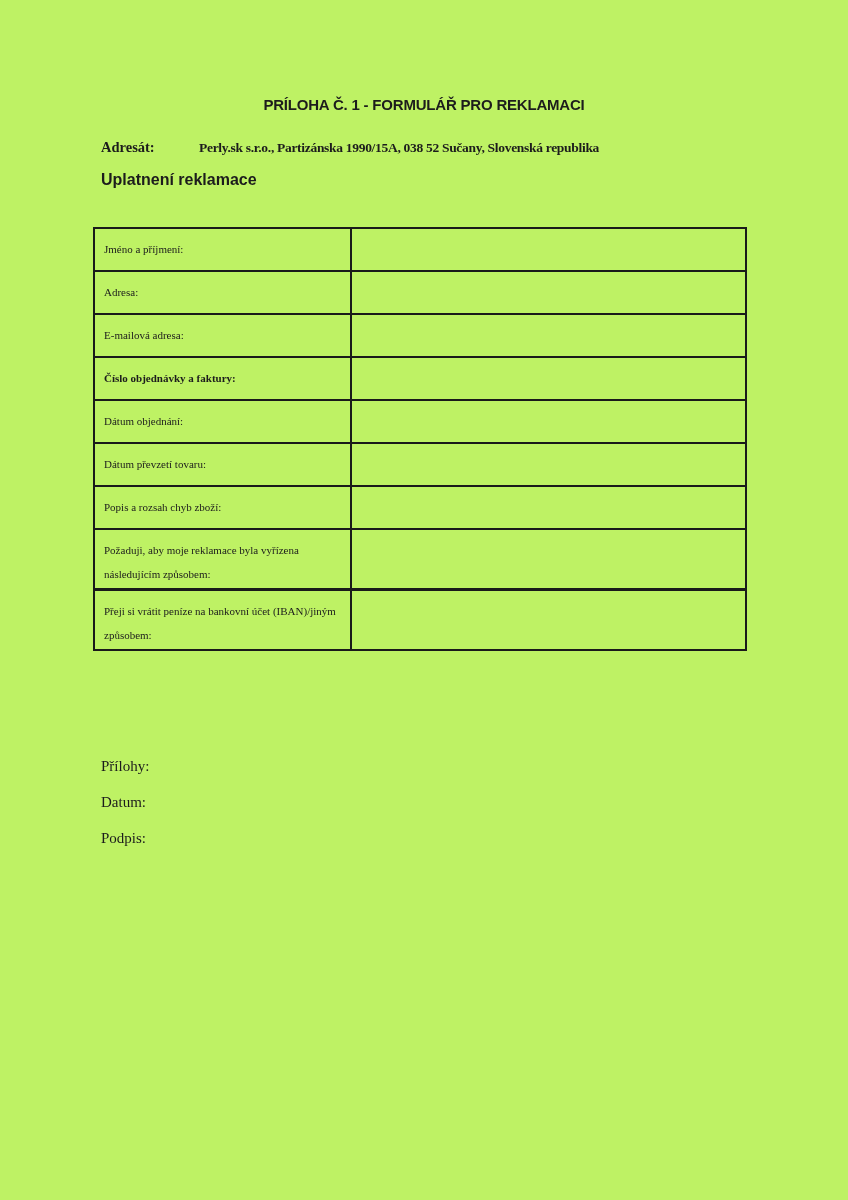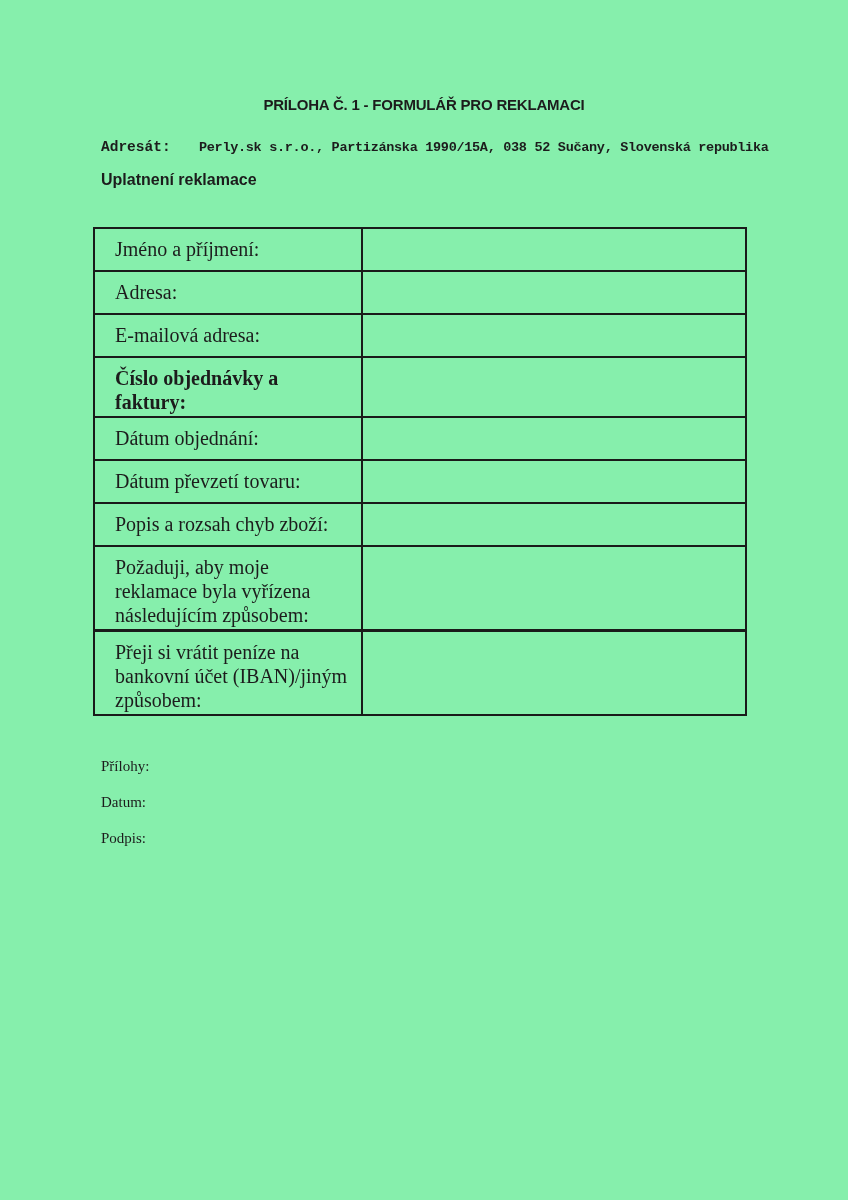--- a/index.html
+++ b/index.html
@@ -4,41 +4,41 @@
 <style>
   html, body {
     margin: 0;
     padding: 0;
     background: #ffffff;
   }
   .page {
     position: relative;
     width: 848px;
     height: 1200px;
-    background: #86efac;
+    background: #bef264;
     font-family: "Liberation Serif", serif;
     color: #1c1c1c;
     overflow: hidden;
   }
   .doc-title {
     position: absolute;
     top: 96px;
     left: 0;
     width: 100%;
     text-align: center;
     font-family: "Liberation Sans", sans-serif;
     font-weight: bold;
     font-size: 15px;
     letter-spacing: -0.2px;
   }
   .adresat-row {
     position: absolute;
     top: 138px;
     left: 101px;
-    font-family: Liberation Mono, monospace;
+    font-family: Liberation Serif, serif;
     font-weight: bold;
     white-space: nowrap;
   }
   .adresat-label {
     display: inline-block;
     width: 98px;
     font-size: 14.5px;
     vertical-align: baseline;
   }
   .adresat-value {
@@ -57,22 +57,22 @@
     position: absolute;
     top: 227px;
     left: 93px;
     width: 654px;
     border-collapse: collapse;
     table-layout: fixed;
   }
   .form-table td {
     border: 2px solid #1a1a1a;
     vertical-align: top;
-    padding: 8px 8px 2px 20px;
-    font-size: 20px;
+    padding: 8px 8px 2px 9px;
+    font-size: 11px;
     line-height: 24px;
   }
   .form-table td.label-cell {
     width: 238px;
   }
   .form-table tr.thick td {
     border-bottom-width: 3px;
   }
   .footer-fields {
     position: absolute;

